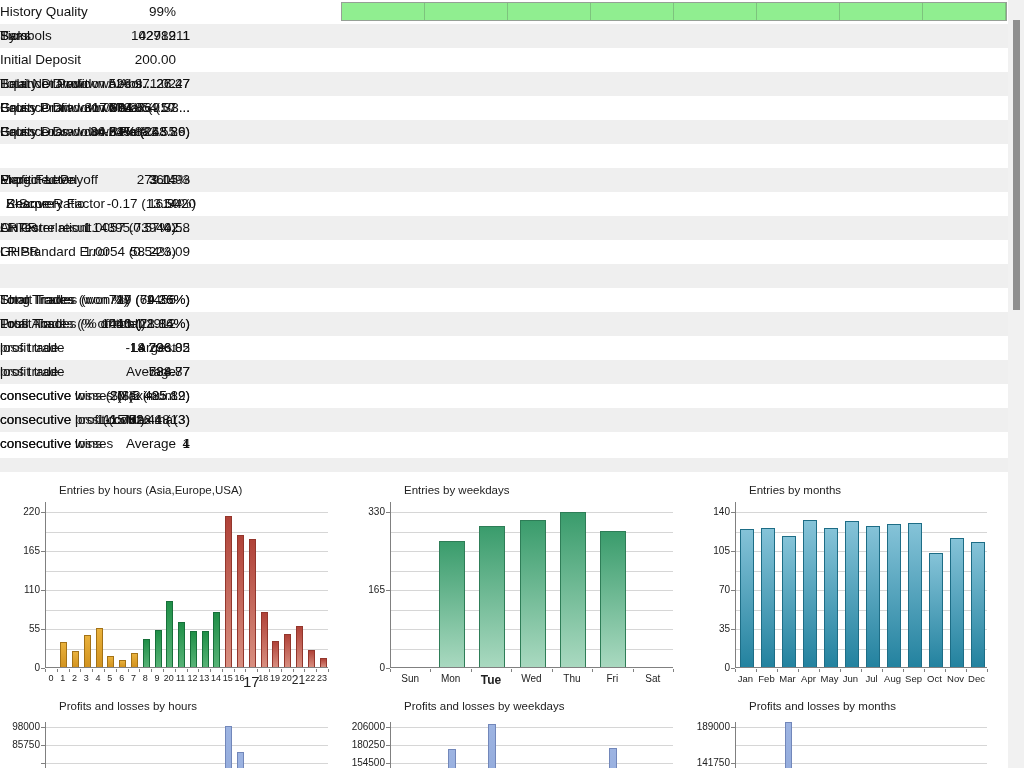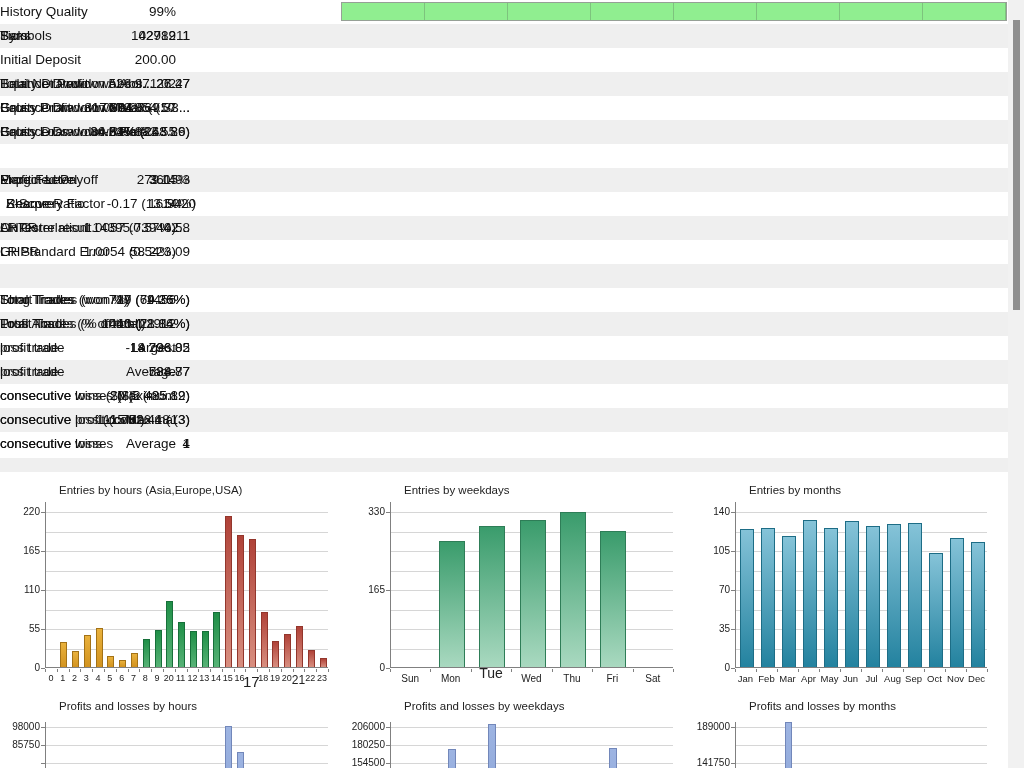--- a/index.html
+++ b/index.html
@@ -322,21 +322,21 @@
         <div class="xtick" style="left: 37px; top: 185px;"></div>
         <div class="xtick" style="left: 77.4286px; top: 185px;"></div>
         <div class="xtick" style="left: 117.857px; top: 185px;"></div>
         <div class="xtick" style="left: 158.286px; top: 185px;"></div>
         <div class="xtick" style="left: 198.714px; top: 185px;"></div>
         <div class="xtick" style="left: 239.143px; top: 185px;"></div>
         <div class="xtick" style="left: 279.571px; top: 185px;"></div>
         <div class="xtick" style="left: 320px; top: 185px;"></div>
         <div class="xlabel" style="font-size: 10px; width: 50.4286px; left: 32px; top: 189px;">Sun</div>
         <div class="xlabel" style="font-size: 10px; width: 50.4286px; left: 72.4286px; top: 189px;">Mon</div>
-        <div class="xlabel" style="font-size: 14px; width: 50.4286px; left: 112.857px; top: 181px;">Tue</div>
+        <div class="xlabel" style="font-size: 12px; width: 50.4286px; left: 112.857px; top: 189px; font-weight: bold;">Tue</div>
         <div class="xlabel" style="font-size: 10px; width: 50.4286px; left: 153.286px; top: 189px;">Wed</div>
         <div class="xlabel" style="font-size: 10px; width: 50.4286px; left: 193.714px; top: 189px;">Thu</div>
         <div class="xlabel" style="font-size: 10px; width: 50.4286px; left: 234.143px; top: 189px;">Fri</div>
         <div class="xlabel" style="font-size: 10px; width: 50.4286px; left: 274.571px; top: 189px;">Sat</div>
       </div>
       <div class="chart" style="left: 698px; top: 484px; width: 301px; height: 206px;">
         <div class="chart-title" style="left: 39px; top: 0px;">Entries by months</div>
         <div class="plot with-bottom" style="left: 37px; top: 18px; width: 252px; height: 166px;">
           <div class="gridline" style="top: 146.5px;"></div>
           <div class="gridline" style="top: 127px;"></div>

